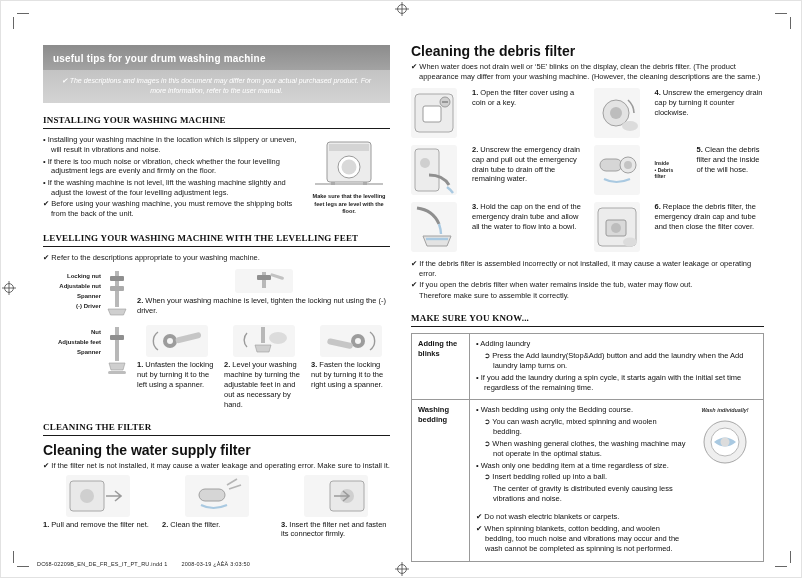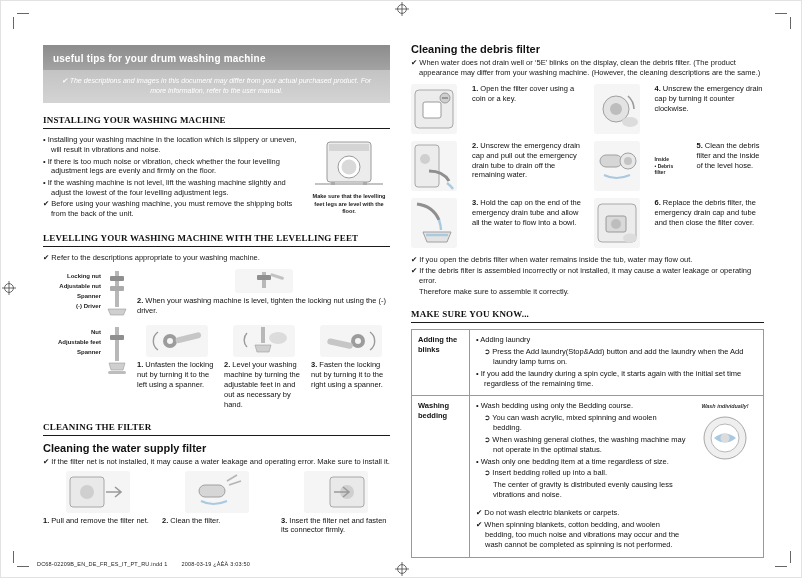--- a/index.html
+++ b/index.html
@@ -14,21 +14,21 @@
   
   .col-left  { position:absolute; left:42px;  top:44px; width:347px; }
   .col-right { position:absolute; left:410px; top:38px; width:353px; }
 
   
   .banner-title { background:linear-gradient(to bottom,#8c8c8c,#a3a3a3); color:#fff; font-weight:bold; font-size:10px; padding:8px 10px 6px; letter-spacing:.2px; }
   .banner-note  { background:linear-gradient(to bottom,#c3c3c3,#d4d4d4); color:#fff; font-style:italic; font-size:7px; line-height:1.45; text-align:center; padding:6px 18px 7px; }
 
   
   .section-head { font-size:9px; font-weight:bold; letter-spacing:.2px; color:#111; border-bottom:1.5px solid #1a1a1a; padding-bottom:3px; margin:12px 0 6px;font-family:Liberation Serif, serif; }
-  .sub-head { font-size:11px; font-weight:bold; margin:4px 0 3px; }
+  .sub-head { font-size:14px; font-weight:bold; margin:4px 0 3px; }
 
   
   .txt { font-size:7.5px; line-height:1.32; color:#181818; }
   .li { padding-left:8px; text-indent:-8px; margin-bottom:1.5px; }
   .cont { padding-left:8px; margin-bottom:1.5px; }
   .step { font-size:7.5px; line-height:1.32; }
   .step .n { font-weight:bold; }
 
   
   .installing-body { position:relative; padding-right:86px; min-height:86px; }
@@ -300,21 +300,21 @@
             <rect x="6" y="14" width="22" height="12" rx="6" fill="#d6d6d6" stroke="#a0a0a0"></rect>
             <circle cx="34" cy="20" r="8" fill="#e8e8e8" stroke="#a0a0a0"></circle>
             <circle cx="34" cy="20" r="4" fill="#c4c4c4"></circle>
             <path d="M10 34 q12 6 26 0" fill="none" stroke="#a9c9e1" stroke-width="2"></path>
           </svg>
         </div>
         <div class="inside-labels">
           <div>Inside</div>
           <div>• Debris filter</div>
         </div>
-        <div class="dstep step"><span class="n">5.</span> <span>Clean the debris filter and the inside of the level hose.</span></div>
+        <div class="dstep step"><span class="n">5.</span> <span>Clean the debris filter and the inside of the will hose.</span></div>
       </div>
 
       <div class="dcell">
         <div class="dthumb">
           <svg width="46" height="50" viewBox="0 0 46 50">
             <path d="M6 6 q16 2 22 16" fill="none" stroke="#8f8f8f" stroke-width="3"></path>
             <path d="M28 22 q2 6 2 10" fill="none" stroke="#a9c9e1" stroke-width="2.4"></path>
             <path d="M12 34 h28 l-4 10 h-20 z" fill="#e3e3e3" stroke="#a0a0a0"></path>
             <path d="M15 37 h22" stroke="#a9c9e1" stroke-width="2.4"></path>
           </svg>
@@ -330,22 +330,22 @@
             <circle cx="22" cy="26" r="5" fill="#bdbdbd"></circle>
             <ellipse cx="36" cy="40" rx="7" ry="4.5" fill="#dcdcdc"></ellipse>
           </svg>
         </div>
         <div class="dstep step"><span class="n">6.</span> <span>Replace the debris filter, the emergency drain cap and tube and then close the filter cover.</span></div>
       </div>
 
     </div>
 
     <div class="debris-notes">
+      <div class="txt li">✔ If the debris filter is assembled incorrectly or not installed, it may cause a water leakage or operating error.</div>
       <div class="txt li">✔ If you open the debris filter when water remains inside the tub, water may flow out.</div>
-      <div class="txt li">✔ If the debris filter is assembled incorrectly or not installed, it may cause a water leakage or operating error.</div>
       <div class="txt cont">Therefore make sure to assemble it correctly.</div>
     </div>
 
     <div class="section-head">MAKE SURE YOU KNOW...</div>
 
     <table class="ktable">
       <tbody>
           <tr>
         <td class="klabel">Adding the blinks</td>
         <td class="kbody">

